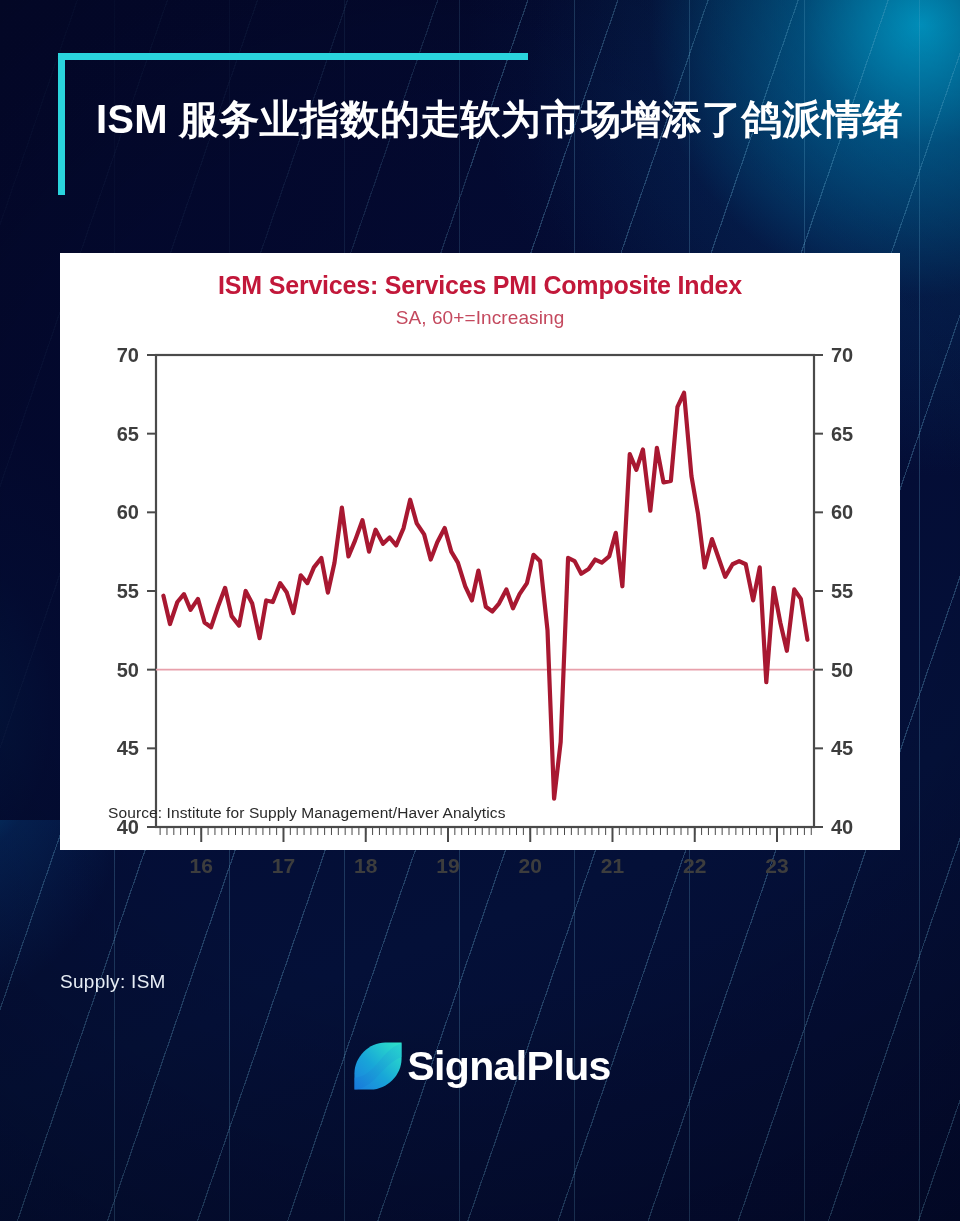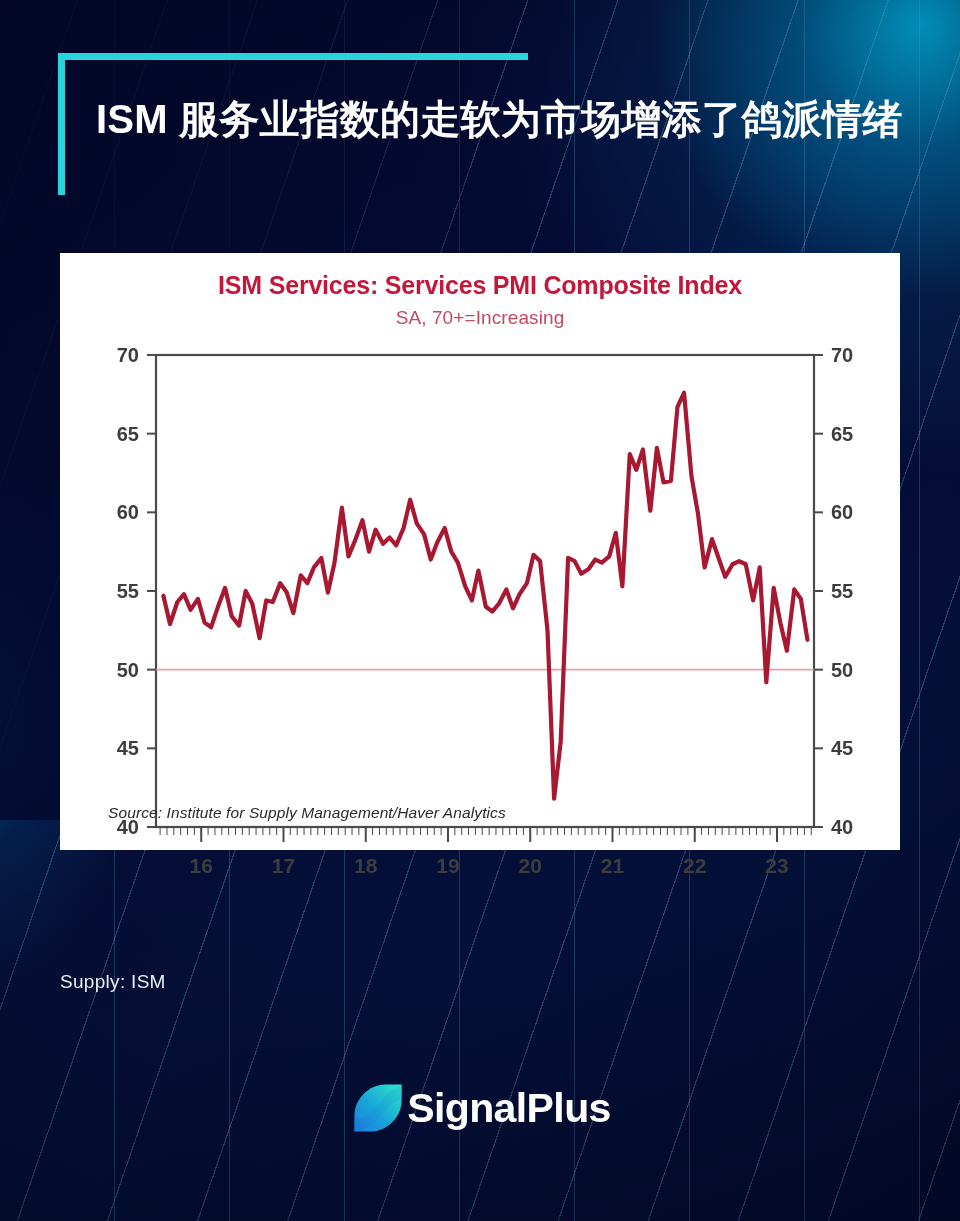--- a/index.html
+++ b/index.html
@@ -74,30 +74,30 @@
     font-size:25px; letter-spacing:-.2px; padding-top:18px;
   }
   #chart-subtitle{
     text-align:center; color:#c4495e; font-weight:400;
     font-size:19px; padding-top:7px; letter-spacing:.1px;
   }
   #plotwrap{ position:relative; margin-top:14px; height:610px; }
   #plotwrap svg{ display:block; }
   #chart-source{
     position:absolute; left:48px; bottom:28px;
-    color:#2a2a2a; font-size:15.5px; letter-spacing:.1px;font-style:italic;
+    color:#2a2a2a; font-size:15.5px; letter-spacing:.1px;
   }
 
   
   #src-note{
     position:absolute; left:60px; top:971px;
     color:#e8eef6; font-size:19px; letter-spacing:.3px;
   }
   #brand{
-    position:absolute; left:0; right:0; top:1079px;
+    position:absolute; left:0; right:0; top:1037px;
     display:flex; align-items:center; justify-content:center; 
   }
   #brand .mark{ width:58px; height:58px; display:block; }
   #brand .word{
     color:#ffffff; font-size:41px; font-weight:700; letter-spacing:-.6px;
   }
 </style>
 </head>
 <body>
 
@@ -110,21 +110,21 @@
 </div>
 
 <div id="headline">
   <div class="rule-top"></div>
   <div class="rule-left"></div>
   <h1>ISM 服务业指数的走软为市场增添了鸽派情绪</h1>
 </div>
 
 <div id="card">
   <div id="chart-title">ISM Services: Services PMI Composite Index</div>
-  <div id="chart-subtitle">SA, 70+=Increasing</div>
+  <div id="chart-subtitle">SA, 60+=Increasing</div>
   <div id="plotwrap">
     <svg id="plot" width="840" height="560" viewBox="0 0 840 560">
         <rect x="96" y="12" width="658" height="472" fill="none" stroke="#4a4a4a" stroke-width="2.2"></rect>
         <line x1="96" y1="326.6666666666667" x2="754" y2="326.6666666666667" stroke="#e8a0ab" stroke-width="1.6"></line>
         <line x1="87" y1="484" x2="96" y2="484" stroke="#4a4a4a" stroke-width="2"></line>
         <line x1="754" y1="484" x2="763" y2="484" stroke="#4a4a4a" stroke-width="2"></line>
         <text x="79" y="491" text-anchor="end" font-family="&quot;Liberation Sans&quot;,sans-serif" font-size="20" font-weight="700" fill="#3d3d3d">40</text>
         <text x="771" y="491" text-anchor="start" font-family="&quot;Liberation Sans&quot;,sans-serif" font-size="20" font-weight="700" fill="#3d3d3d">40</text>
         <line x1="87" y1="405.33333333333337" x2="96" y2="405.33333333333337" stroke="#4a4a4a" stroke-width="2"></line>
         <line x1="754" y1="405.33333333333337" x2="763" y2="405.33333333333337" stroke="#4a4a4a" stroke-width="2"></line>

